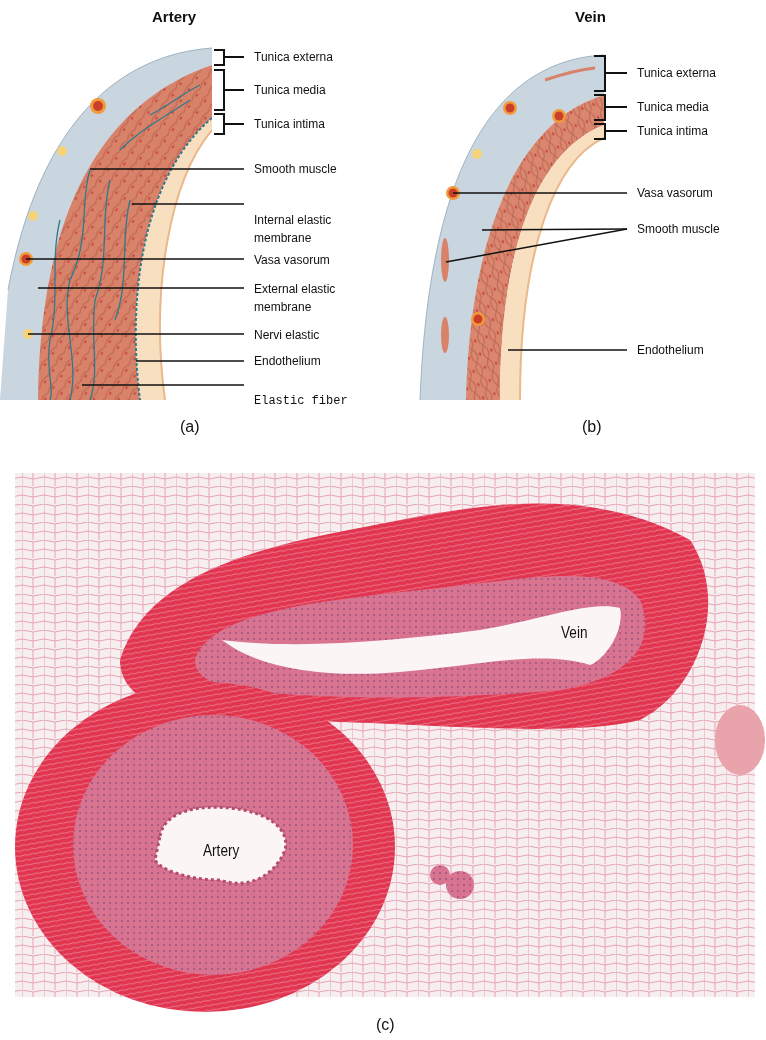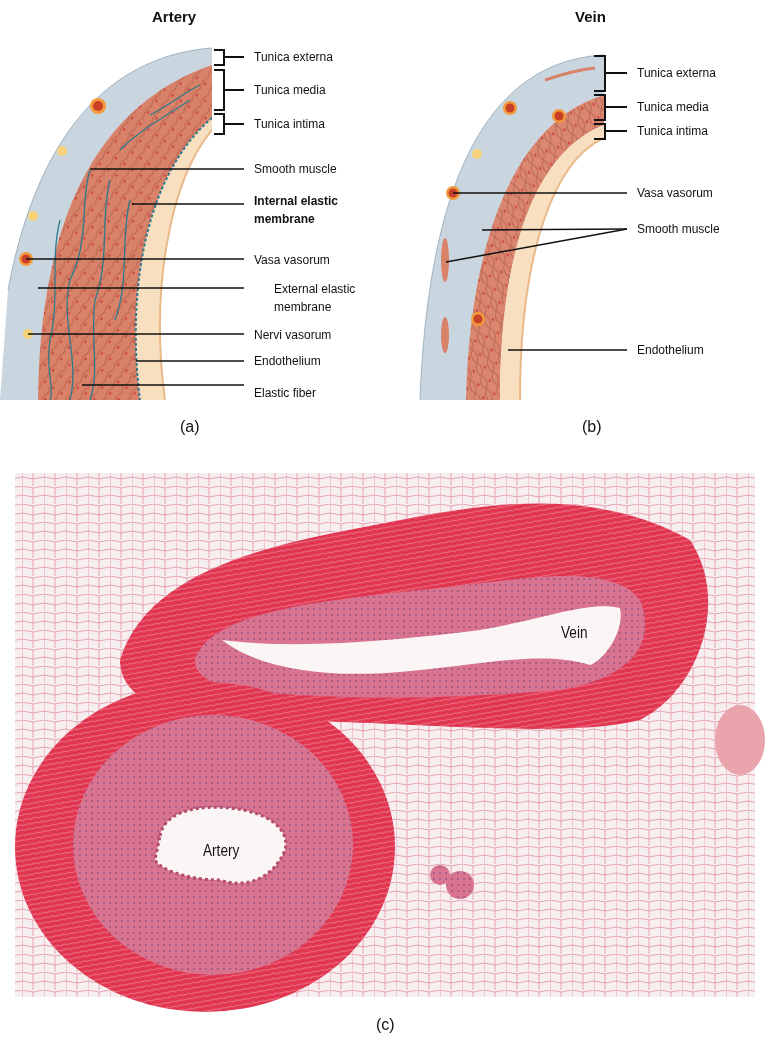--- a/index.html
+++ b/index.html
@@ -119,28 +119,28 @@
     <line x1="482" y1="230" x2="627" y2="229"></line>
     <line x1="446" y1="262" x2="627" y2="229"></line>
     <line x1="508" y1="350" x2="627" y2="350"></line>
   </g>
 </svg>
 
 <div class="abs lbl" style="left:254px;top:48px;">Tunica externa</div>
 <div class="abs lbl" style="left:254px;top:81px;">Tunica media</div>
 <div class="abs lbl" style="left:254px;top:115px;">Tunica intima</div>
 <div class="abs lbl" style="left:254px;top:160px;">Smooth muscle</div>
-<div class="abs lbl" style="left:254px;top:192px;white-space:pre-line;font-weight:bold;">Internal elastic
+<div class="abs lbl" style="left:254px;top:211px;white-space:pre-line;">Internal elastic
 membrane</div>
 <div class="abs lbl" style="left:254px;top:251px;">Vasa vasorum</div>
-<div class="abs lbl" style="left:254px;top:280px;white-space:pre-line;margin-left:20px;">External elastic
+<div class="abs lbl" style="left:254px;top:280px;white-space:pre-line;">External elastic
 membrane</div>
-<div class="abs lbl" style="left:254px;top:326px;">Nervi vasorum</div>
+<div class="abs lbl" style="left:254px;top:326px;">Nervi elastic</div>
 <div class="abs lbl" style="left:254px;top:352px;">Endothelium</div>
-<div class="abs lbl" style="left:254px;top:384px;">Elastic fiber</div>
+<div class="abs lbl" style="left:254px;top:392px;font-family:Liberation Mono, monospace;">Elastic fiber</div>
 <div class="abs cap" style="left:180px;top:418px;">(a)</div>
 
 <div class="abs title" style="left:575px;top:8px;">Vein</div>
 <div class="abs lbl" style="left:637px;top:64px;">Tunica externa</div>
 <div class="abs lbl" style="left:637px;top:98px;">Tunica media</div>
 <div class="abs lbl" style="left:637px;top:122px;">Tunica intima</div>
 <div class="abs lbl" style="left:637px;top:184px;">Vasa vasorum</div>
 <div class="abs lbl" style="left:637px;top:220px;">Smooth muscle</div>
 <div class="abs lbl" style="left:637px;top:341px;">Endothelium</div>
 <div class="abs cap" style="left:582px;top:418px;">(b)</div>

